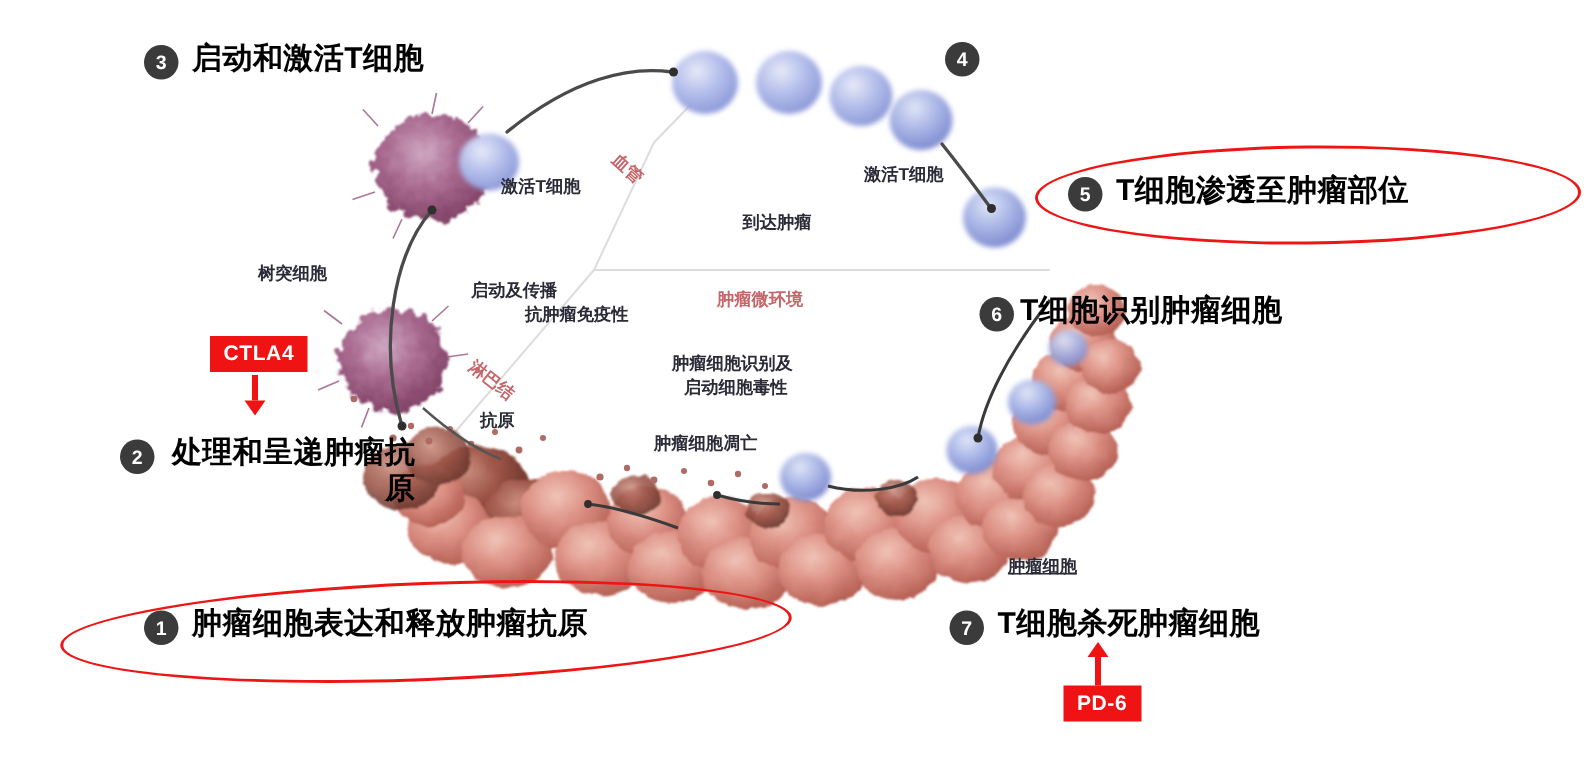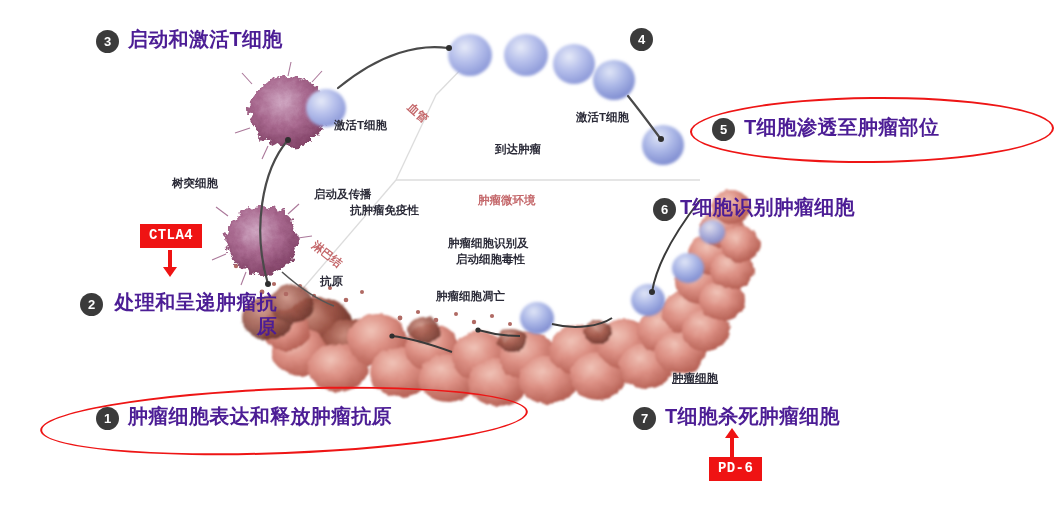--- a/index.html
+++ b/index.html
@@ -34,42 +34,42 @@
     font-size:13px;
     font-weight:bold;
     line-height:23px;
     text-align:center;
     margin-top:2px;
     font-family:"Liberation Sans","DejaVu Sans",sans-serif;
   }
   .step .txt{
     font-size:20px;
     font-weight:bold;
-    color:#4c1d95;
+    color:#000000;
     letter-spacing:0.3px;
     line-height:1.18;
   }
   .step.two .txt{white-space:normal;width:165px;text-align:right;}
 
   
   .anno{
     position:absolute;
     font-size:11.5px;
     font-weight:bold;
     color:#2b2b38;
     line-height:1.25;
     white-space:nowrap;
     text-align:center;
   }
   .anno.pink{color:#c4676a;}
   .anno.rot{transform:rotate(42deg);transform-origin:left top;}
   .anno.rot2{transform:rotate(38deg);transform-origin:left top;}
 
   
-  .callout{position:absolute;font-family:Liberation Mono, monospace;}
+  .callout{position:absolute;}
   .callout .chip{
     background:#ef1313;
     color:#ffffff;
     font-size:14px;
     font-weight:bold;
     padding:4px 9px 5px 9px;
     display:inline-block;
     letter-spacing:0.4px;
     line-height:1.05;
   }

